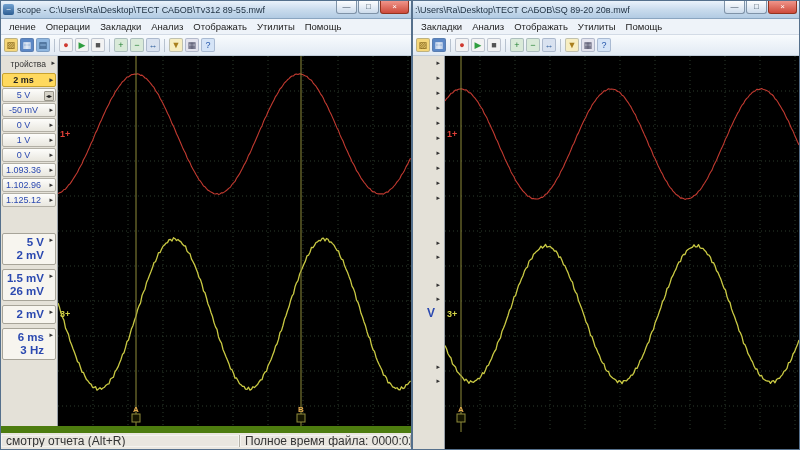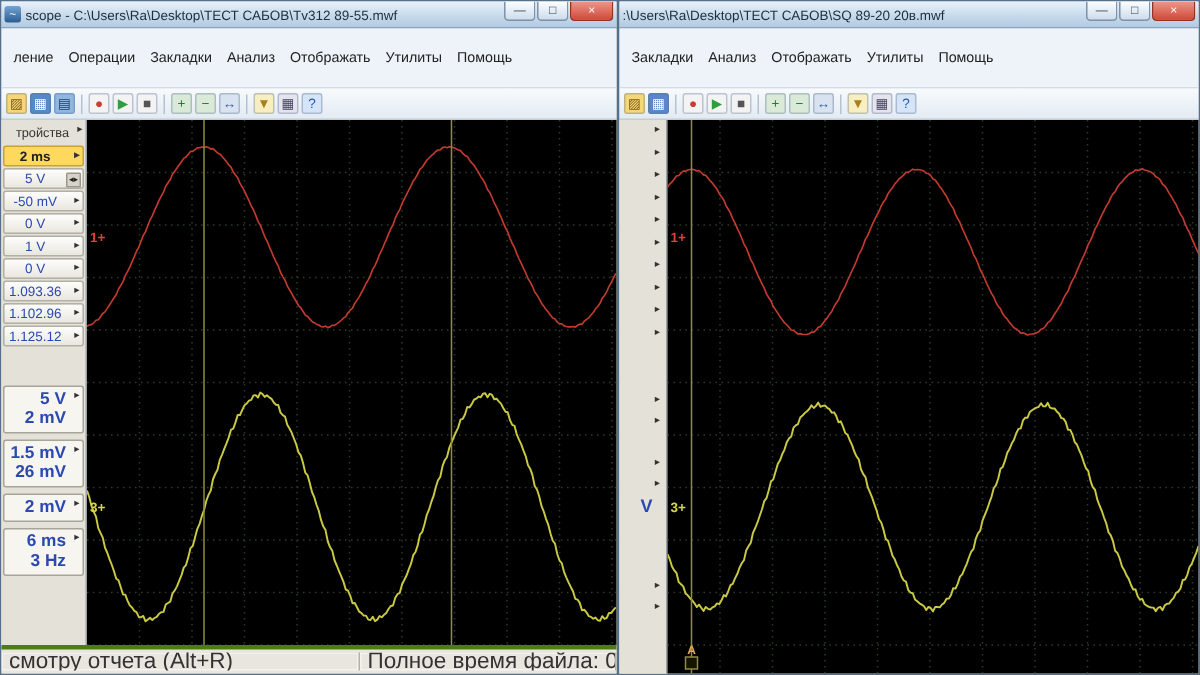--- a/index.html
+++ b/index.html
@@ -15,21 +15,21 @@
   .app-icon{width:11px;height:11px;flex:0 0 11px;background:linear-gradient(#74a3d2,#2c5d92);
             border-radius:2px;color:#fff;font-size:8px;line-height:11px;text-align:center;margin-right:3px}
   .title-text{font-size:9px;color:#1d2f40;flex:1;overflow:hidden;text-overflow:clip}
   .win-controls{display:flex;margin-left:3px;align-self:flex-start}
   .win-btn{width:19px;height:12px;font-size:8px;line-height:11px;text-align:center;
            border:1px solid #7f93a8;border-top:none;border-radius:0 0 3px 3px;margin-left:1px;
            background:linear-gradient(#fdfeff,#cddcec);color:#345}
   .win-btn.close{width:27px;background:linear-gradient(#f0958a,#ce4a3b);color:#fff;border-color:#93331f}
 
   .menubar{flex:0 0 15px;height:15px;background:#eef3f9;display:flex;align-items:center;
-           padding:12px 3px;border-bottom:1px solid #d3dbe6}
+           padding:0 3px;border-bottom:1px solid #d3dbe6}
   .menu-item{font-size:9.5px;color:#222;padding:1px 5px;white-space:nowrap}
 
   .toolbar{flex:0 0 20px;height:20px;background:linear-gradient(#f8fbfd,#e2eaf3);display:flex;
            align-items:center;padding:0 3px;border-bottom:1px solid #c1cdda;gap:2px}
   .tb-icon{width:14px;height:14px;border-radius:2px;font-size:9px;line-height:13px;text-align:center;
            border:1px solid rgba(90,110,140,.35);box-sizing:border-box}
   .tb-sep{width:1px;height:13px;background:#b7c2cf;margin:0 2px}
 
   .content{flex:1;display:flex;min-height:0;background:#e4e1d8}
 
@@ -49,22 +49,22 @@
   .readout .line{display:block;font-size:11.5px;font-weight:bold;color:#2b49b0;
                  line-height:13px;white-space:nowrap}
 
   .strip{flex:0 0 31px;width:31px;background:#e4e1d8;border-right:1px solid #98a0a8;position:relative}
   .strip .arr{right:4px}
   .strip .partial{position:absolute;right:9px;font-size:12px;font-weight:bold;color:#2b49b0}
 
   .scope{flex:1;position:relative;background:#000;overflow:hidden}
   .scope svg{position:absolute;left:0;top:0}
 
-  .statusbar{flex:0 0 16px;height:16px;background:#e9e6df;border-top:3px solid #4d7c0f;
-             display:flex;align-items:center;font-size:15px;color:#333}
+  .statusbar{flex:0 0 16px;height:16px;background:#e9e6df;border-top:7px solid #4d7c0f;
+             display:flex;align-items:center;font-size:12px;color:#333}
   .sb-cell{height:12px;line-height:12px;padding:0 5px;overflow:hidden;white-space:nowrap;
            border-right:1px solid #b4b1a7;box-shadow:inset 0 0 0 1px rgba(255,255,255,.5)}
 </style>
 </head>
 <body>
 
 <div class="window" id="win-left">
   <div class="titlebar">
     <div class="app-icon">~</div>
     <div class="title-text">scope - C:\Users\Ra\Desktop\ТЕСТ САБОВ\Tv312   89-55.mwf</div>

